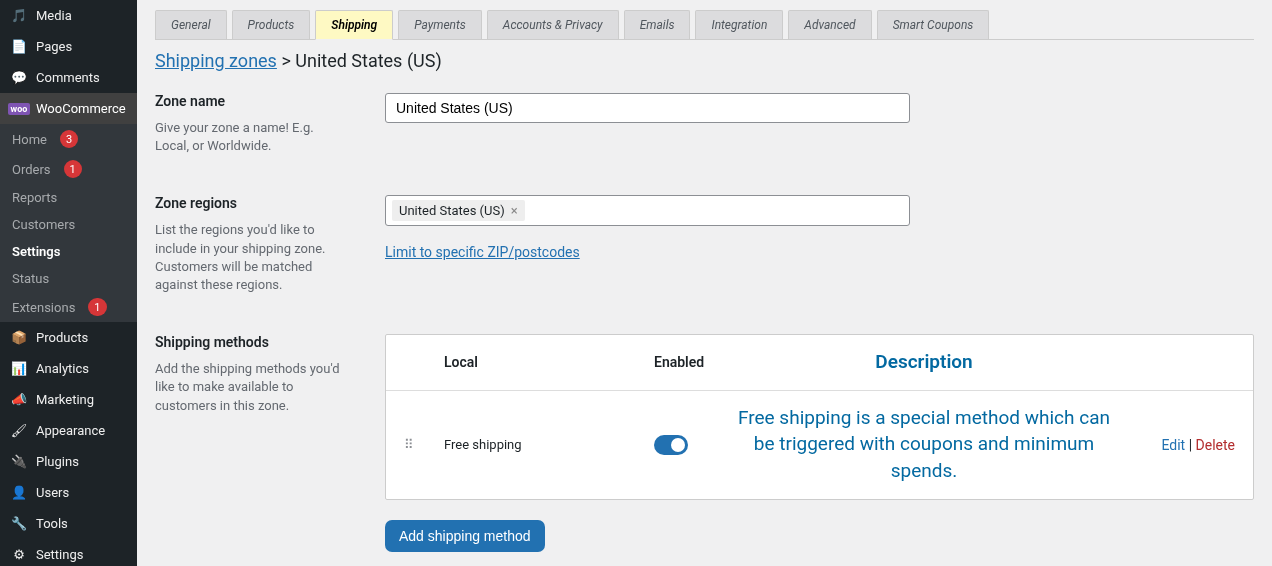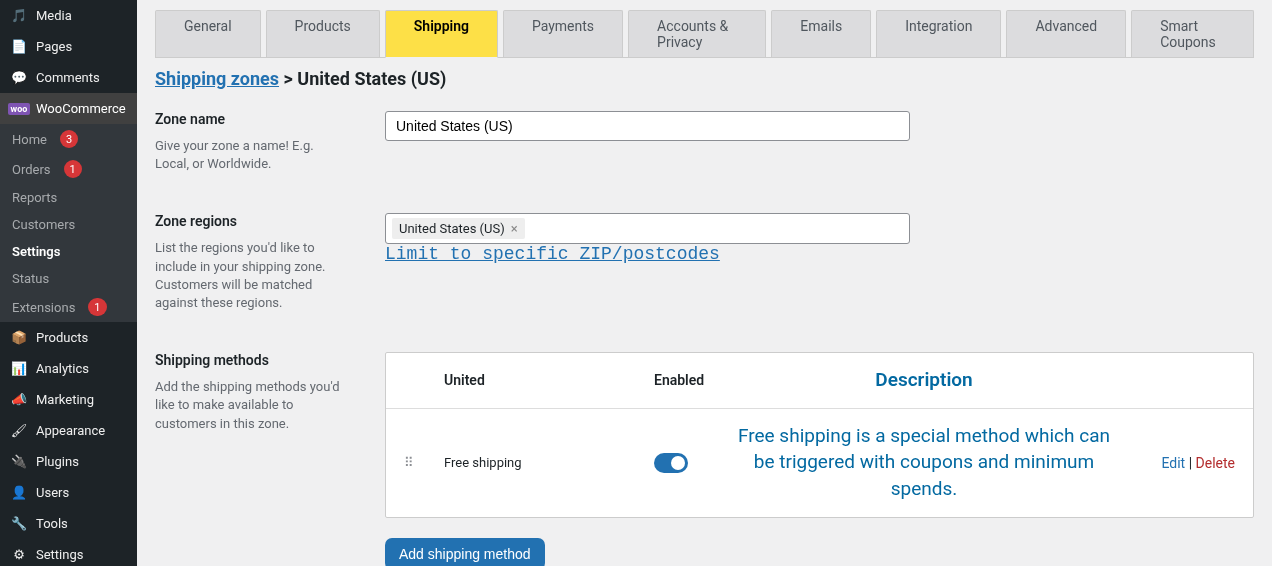--- a/index.html
+++ b/index.html
@@ -8,38 +8,38 @@
 .sidebar-item { padding: 8px 10px; display: flex; align-items: center; gap: 8px; color: #eee; cursor: pointer; font-size: 13px; }
 .sidebar-item.active { background: #404040; color: #fff; position: relative; }
 .sidebar-item.active::after { content: ""; position: absolute; right: -8px; top: 50%; transform: translateY(-50%); border: 8px solid transparent; border-right-color: #f0f0f1; }
 .sidebar-sub { background: #32373c; }
 .sidebar-sub .sidebar-subitem { padding: 6px 22px 6px 12px; color: #a7aaad; font-size: 13px; cursor: pointer; display: flex; align-items: center; gap: 13px; }
 .sidebar-sub .sidebar-subitem.current { color: #fff; font-weight: 600; }
 .badge { background: #d63638; color: #fff; border-radius: 9px; min-width: 18px; height: 18px; font-size: 11px; display: inline-flex; align-items: center; justify-content: center; padding: 0 6px; }
 .icon { width: 18px; display: inline-flex; align-items: center; justify-content: center; }
 .main { flex: 1; padding: 10px 18px 18px 18px; overflow: auto; }
 .tabs { display: flex; gap: 5px; border-bottom: 1px solid #ccc; margin-bottom: 10px; }
-.tab { background: #dcdcde; border: 1px solid #ccc; border-bottom: none; padding: 7px 28px; font-size: 14px; color: #50575e; cursor: pointer; border-radius: 2px 2px 0 0; }
-.tab.active { background: #fde047; color: #000; font-weight: 600; border-bottom: 1px solid #f0f0f1; margin-bottom: -1px; }
+.tab { background: #dcdcde; border: 1px solid #ccc; border-bottom: none; padding: 7px 15px; font-size: 12px; color: #50575e; cursor: pointer; border-radius: 2px 2px 0 0; font-style: italic; }
+.tab.active { background: #fef9c3; color: #000; font-weight: 600; border-bottom: 1px solid #f0f0f1; margin-bottom: -1px; }
 .subnav { margin: 3px 0 14px 0; font-size: 13px; }
 .subnav .lbl { font-weight: 600; margin-right: 6px; }
 .subnav a { color: #2271b1; text-decoration: none; }
 .subnav .sep { color: #999; margin: 0 3px; }
-.breadcrumb { font-size: 18px; font-weight: 700; margin-bottom: 22px; }
+.breadcrumb { font-size: 18px; font-weight: 400; margin-bottom: 22px; }
 .breadcrumb a { color: #2271b1; text-decoration: underline; }
 .form-row { display: flex; gap: 40px; margin-bottom: 40px; }
 .form-label-col { width: 190px; }
 .form-label-col .lbl { font-weight: 600; font-size: 14px; display: block; margin-bottom: 10px; }
 .form-label-col .desc { font-size: 13px; color: #646970; line-height: 1.4; }
 .form-input-col { flex: 1; max-width: 550px; }
 .text-input { width: 525px; border: 1px solid #8c8f94; border-radius: 3px; padding: 6px 10px; font-size: 14px; background: #fff; }
 .tag-input { width: 525px; border: 1px solid #8c8f94; border-radius: 3px; padding: 4px 6px; background: #fff; display: flex; align-items: center; gap: 6px; }
 .tag { background: #eee; border-radius: 2px; padding: 3px 7px; font-size: 13px; display: inline-flex; align-items: center; gap: 6px; }
 .tag .x { color: #888; cursor: pointer; }
-.link { color: #2271b1; text-decoration: underline; font-size: 18px; display: inline-block; margin-top: 0; cursor: pointer; font-family: Liberation Mono, monospace; }
+.link { color: #2271b1; text-decoration: underline; font-size: 14px; display: inline-block; margin-top: 18px; cursor: pointer; }
 .methods-table { width: 100%; background: #fff; border: 1px solid #ccc; border-radius: 2px; margin-bottom: 20px; }
 .methods-table .thead, .methods-table .trow { display: flex; align-items: center; padding: 14px 18px; }
 .methods-table .thead { border-bottom: 1px solid #ddd; font-weight: 600; font-size: 14px; }
 .col-drag { width: 40px; }
 .col-title { width: 210px; }
 .col-enabled { width: 80px; }
 .col-desc { flex: 1; padding: 0 16px 0 0; color: #0369a1; font-size: 19px; line-height: 1.4; text-align: center; }
 .col-actions { width: 105px; text-align: right; font-size: 14px; }
 .col-actions .edit { color: #2271b1; cursor: pointer; }
 .col-actions .del { color: #b32d2e; cursor: pointer; }
@@ -183,21 +183,21 @@
 
   <div class="form-row" style="margin-bottom:0;">
     <div class="form-label-col">
       <span class="lbl">Shipping methods</span>
       <div class="desc">Add the shipping methods you'd like to make available to customers in this zone.</div>
     </div>
     <div class="methods-col">
       <div class="methods-table">
         <div class="thead">
           <div class="col-drag"></div>
-          <div class="col-title">United</div>
+          <div class="col-title">Local</div>
           <div class="col-enabled">Enabled</div>
           <div class="col-desc">Description</div>
           <div class="col-actions"></div>
         </div>
         <div class="trow">
           <div class="col-drag"><span class="drag-handle">⠿</span></div>
           <div class="col-title">Free shipping</div>
           <div class="col-enabled">
               <div class="toggle"></div>
             </div>

